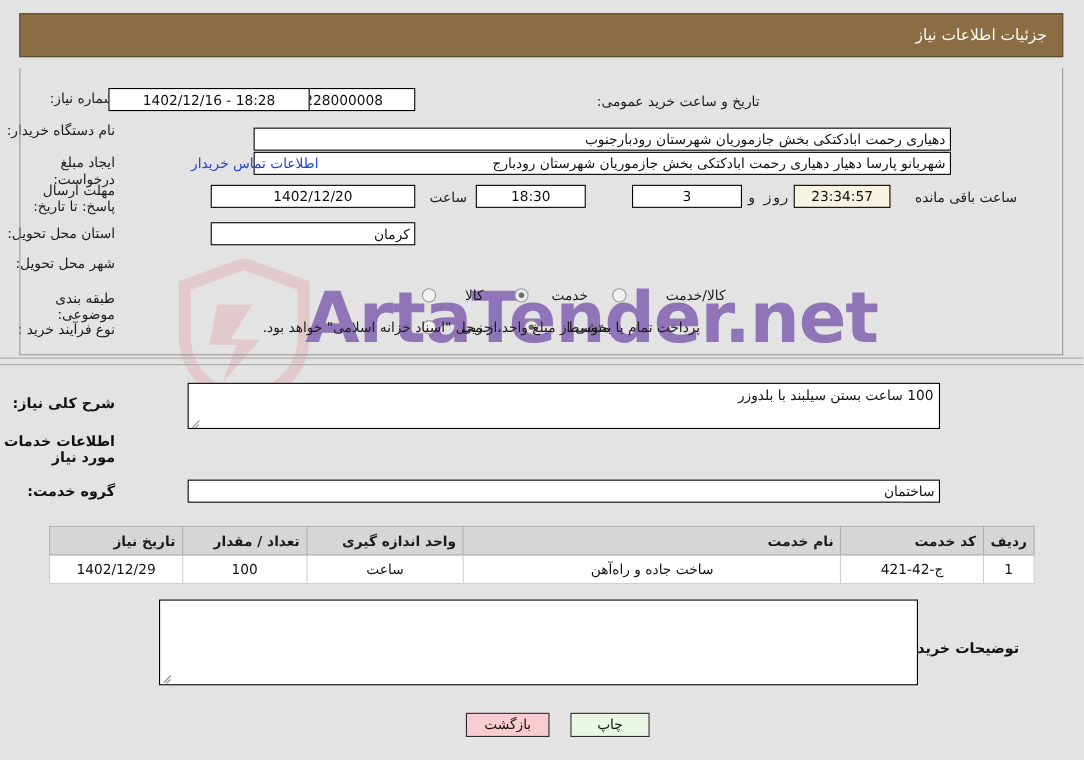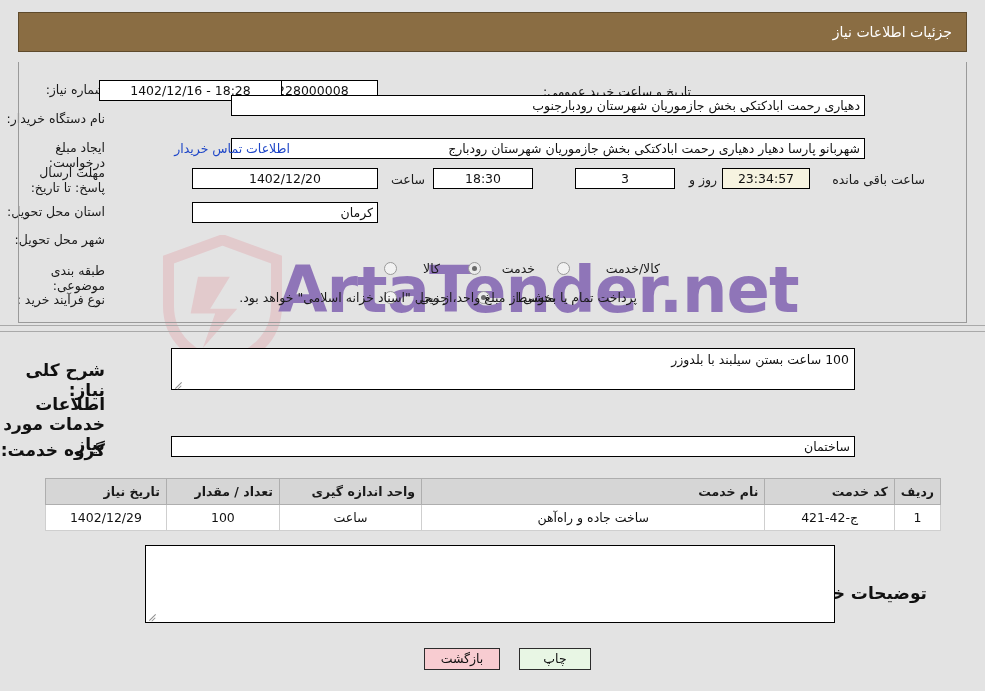--- a/index.html
+++ b/index.html
@@ -83,21 +83,21 @@
   .ta{
     position:absolute;box-sizing:border-box;border:1px solid #000;background:#fff;
     font-size:12.5px;color:#111;padding:3px 5px;direction:rtl;text-align:right;
     overflow:hidden;resize:none;font-family:"DejaVu Sans","Liberation Sans",sans-serif;
   }
   .grip{
     position:absolute;width:11px;height:11px;pointer-events:none;
   }
   .grip i{position:absolute;background:#8d8d8d;height:1px;transform:rotate(-45deg);display:block;}
 
-  .sect{position:absolute;font-size:17px;font-weight:bold;color:#111;}
+  .sect{position:absolute;font-size:13px;font-weight:bold;color:#111;}
 
   
   table.grid{
     position:absolute;border-collapse:collapse;background:#fff;
     font-size:12.5px;
   }
   table.grid th{
     background:#d6d6d6;border:1px solid #aeaeae;
     font-weight:bold;color:#1a1a1a;padding:5px 6px;text-align:right;
     white-space:nowrap;
@@ -135,32 +135,32 @@
 
   <div class="panel"></div>
 
   <div class="lbl" style="right:880px;top:82px;width:85px;">شماره نیاز:</div>
   <div class="txt ctr" style="right:607px;top:80px;width:186px;">1102105228000008</div>
 
   <div class="plain" style="right:294px;top:84px;">تاریخ و ساعت خرید عمومی:</div>
   <div class="txt ctr" style="right:703px;top:80px;left:105px;width:183px;">18:28 - 1402/12/16</div>
 
   <div class="lbl" style="right:880px;top:111px;width:100px;">نام دستگاه خریدار:</div>
-  <div class="txt rt" style="right:120px;top:95px;width:634px;">دهیاری رحمت ابادکتکی بخش جازموریان شهرستان رودبارجنوب</div>
+  <div class="txt rt" style="right:120px;top:116px;width:634px;">دهیاری رحمت ابادکتکی بخش جازموریان شهرستان رودبارجنوب</div>
 
   <div class="lbl" style="right:880px;top:140px;width:105px;">ایجاد مبلغ درخواست:</div>
   <div class="txt rt" style="right:120px;top:138px;width:634px;">شهربانو پارسا دهیار دهیاری رحمت ابادکتکی بخش جازموریان شهرستان رودبارج</div>
   <a class="link" href="#" style="right:695px;top:141px;">اطلاعات تماس خریدار</a>
 
   <div class="lbl" style="right:880px;top:165px;width:88px;">مهلت ارسال پاسخ: تا تاریخ:</div>
   <div class="txt ctr" style="right:607px;top:168px;width:186px;">1402/12/20</div>
   <div class="plain" style="right:560px;top:172px;">ساعت</div>
   <div class="txt ctr" style="right:452px;top:168px;width:100px;">18:30</div>
   <div class="txt ctr" style="right:310px;top:168px;width:100px;">3</div>
-  <div class="plain" style="right:268px;top:172px;">روز و</div>
+  <div class="plain" style="right:268px;top:172px;font-family:Liberation Mono, monospace;">روز و</div>
   <div class="txt cream ctr" style="right:175px;top:168px;width:88px;">23:34:57</div>
   <div class="plain" style="right:60px;top:172px;">ساعت باقی مانده</div>
 
   <div class="lbl" style="right:880px;top:204px;width:100px;text-align:right;">استان محل تحویل:</div>
   <div class="txt rt" style="right:607px;top:202px;width:186px;">کرمان</div>
 
   <div class="lbl" style="right:880px;top:232px;width:100px;">شهر محل تحویل:</div>
 
   <div class="lbl" style="right:880px;top:263px;width:110px;">طبقه بندی موضوعی:</div>
   <div class="radio" style="right:588px;top:262px;"></div>

